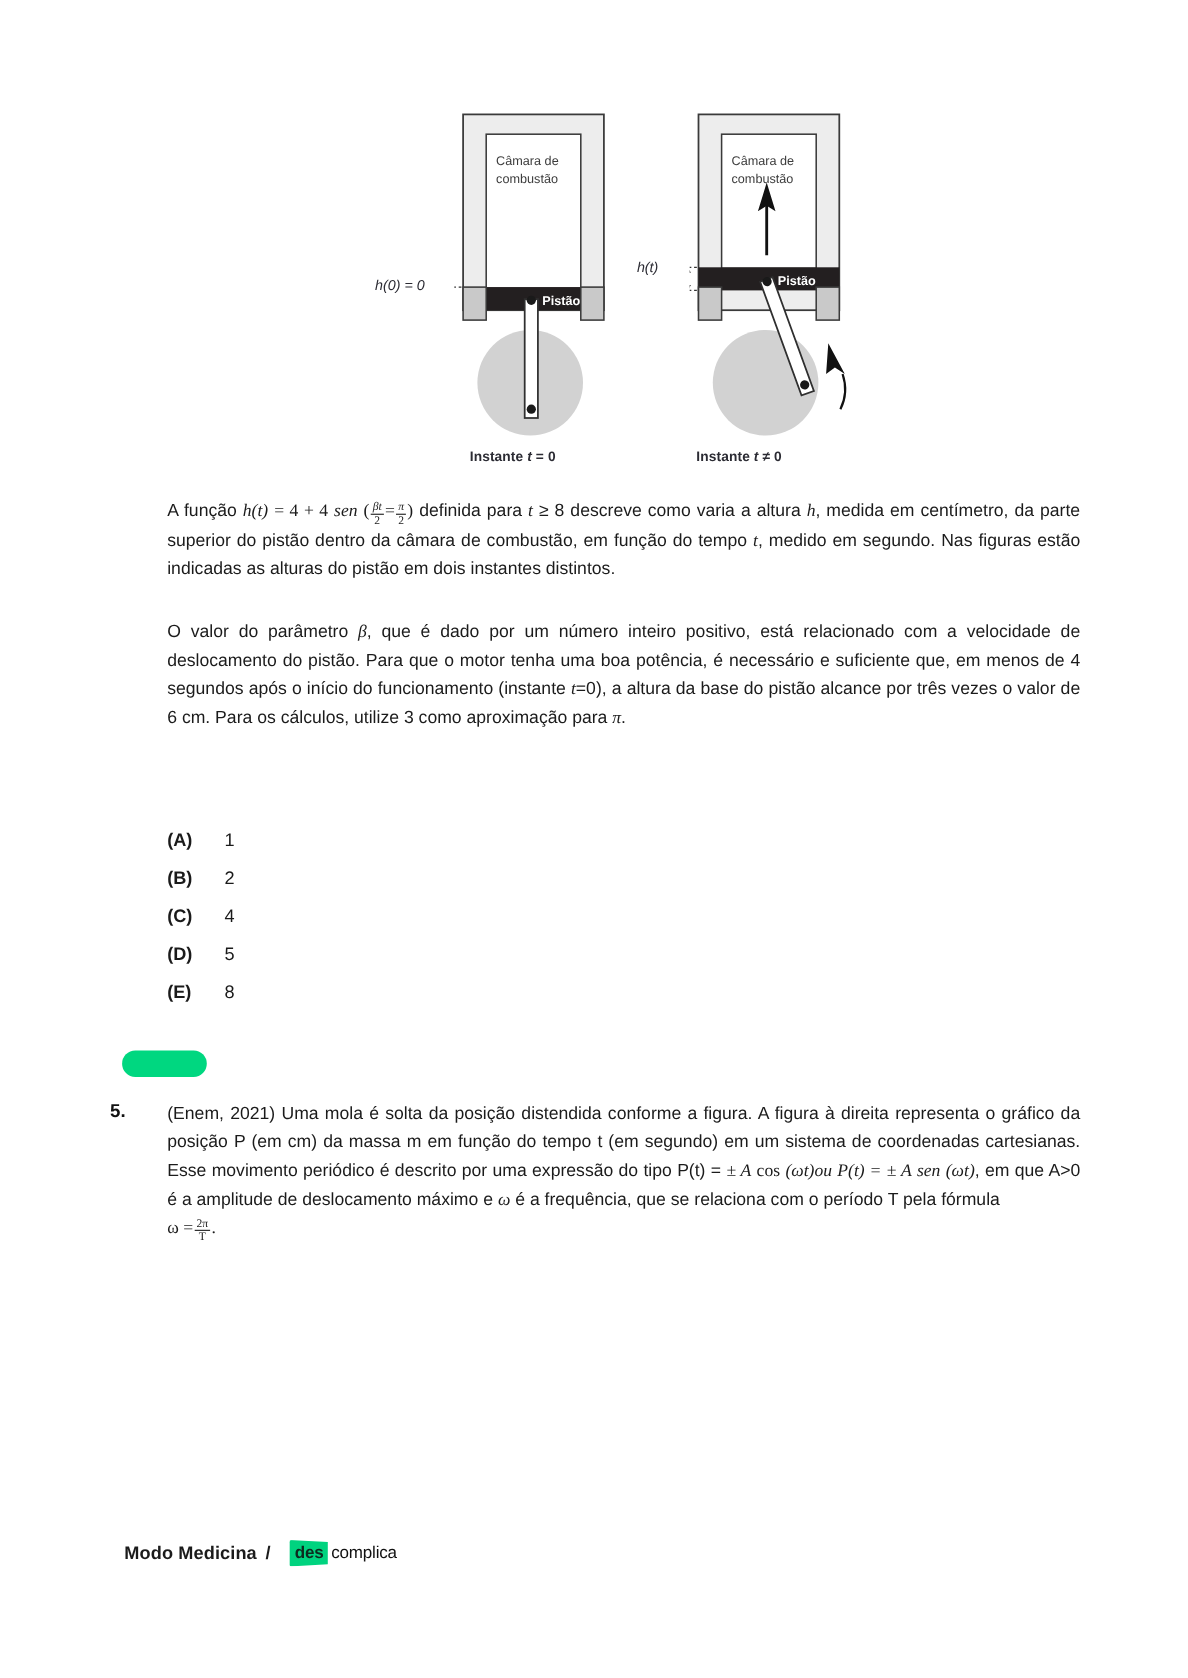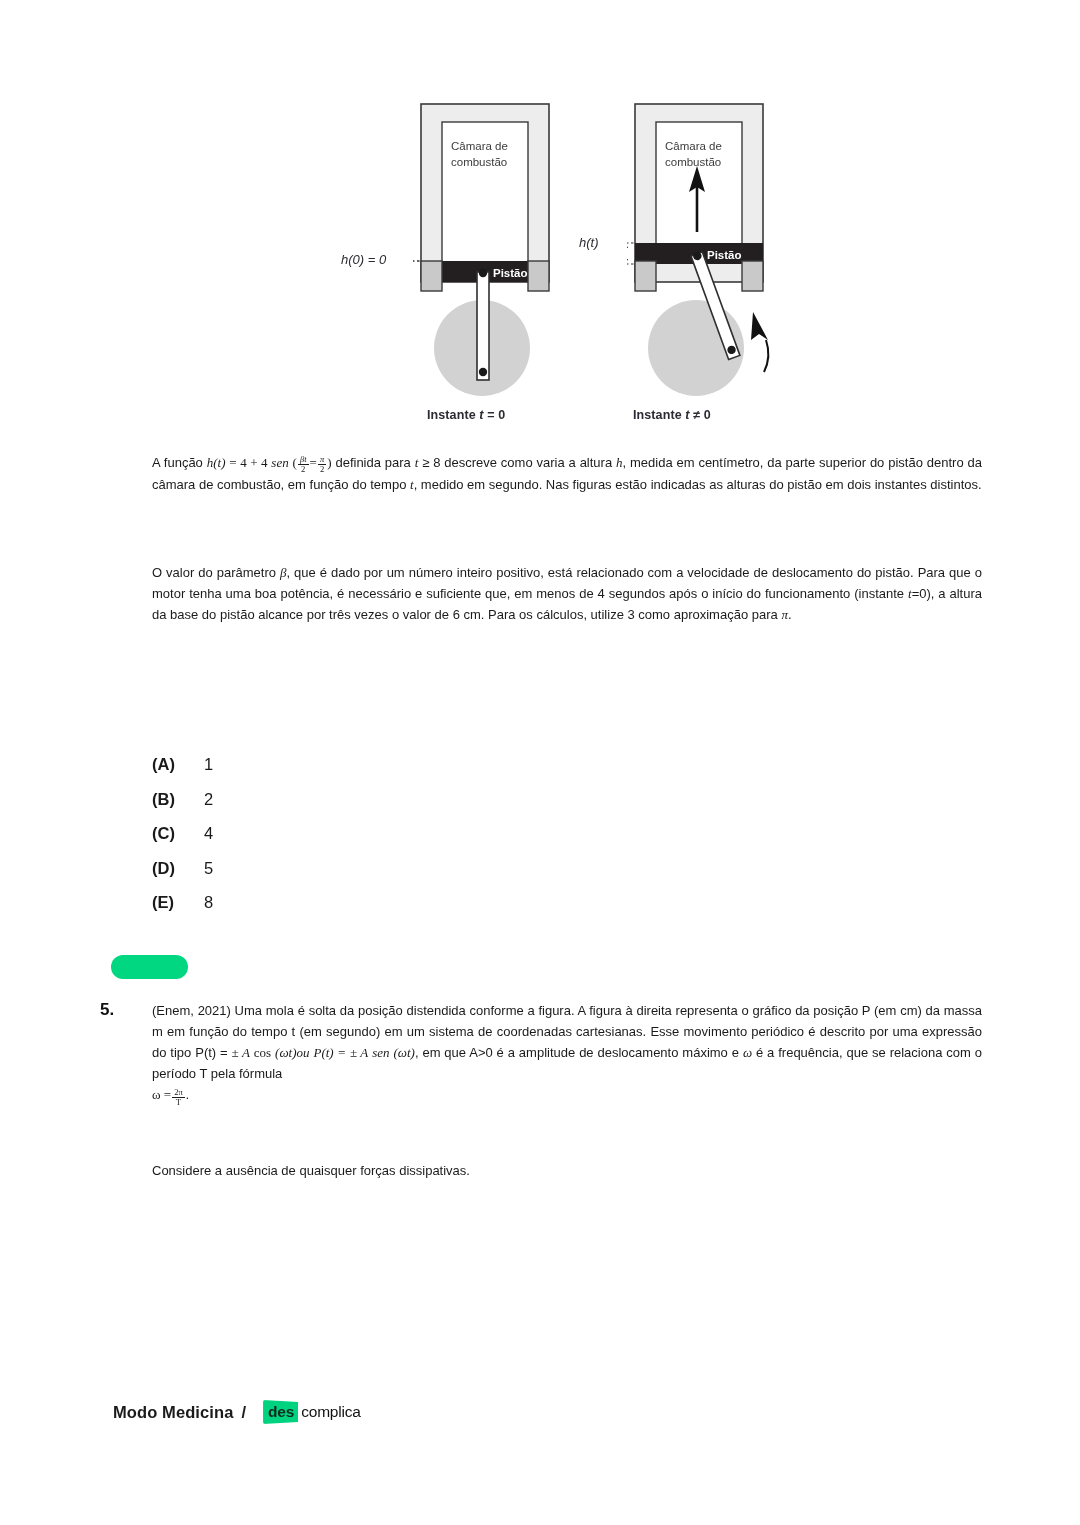--- a/index.html
+++ b/index.html
@@ -56,21 +56,21 @@
     white-space: nowrap;
   }
   .hlabel.h0 { left: -72px; top: 152px; }
   .hlabel.ht { left: -48px; top: 135px; }
 
   
   .body-text {
     position: absolute;
     left: 152px;
     width: 830px;
-    font-size: 13px;
+    font-size: 16px;
     line-height: 1.62;
     color: #1b1b1b;
     text-align: justify;
   }
   .mi { font-family: "Liberation Serif", serif; font-style: italic; }
   .mr { font-family: "Liberation Serif", serif; font-style: normal; }
   .sym { font-family: "Liberation Serif", serif; font-style: italic; }
 
   .frac {
     display: inline-block;
@@ -295,23 +295,20 @@
     <span class="mi">P(t) =</span>
     <span class="mi">± A</span>
     <span class="mi">sen</span>
     <span class="mi">(ωt)</span><span>, em que A&gt;0 é a amplitude de deslocamento máximo e</span>
     <span class="sym">ω</span>
     <span>é a frequência, que se relaciona com o período T pela fórmula</span>
     <br>
     <span class="mr">ω =</span><span class="frac"><span class="num mr">2π</span><span class="den mr">T</span></span><span class="mr">.</span>
   </div>
 
-  <div class="body-text" style="top:1160px;">
-    <span>Considere a ausência de quaisquer forças dissipativas.</span>
-  </div>
 
   <div class="footer">
     <span class="brand">Modo Medicina</span>
     <span class="slash">/</span>
     <span class="logo">
       <span class="des" style="background: rgb(0, 211, 127);">des</span>
       <span class="complica">complica</span>
     </span>
   </div>
 

